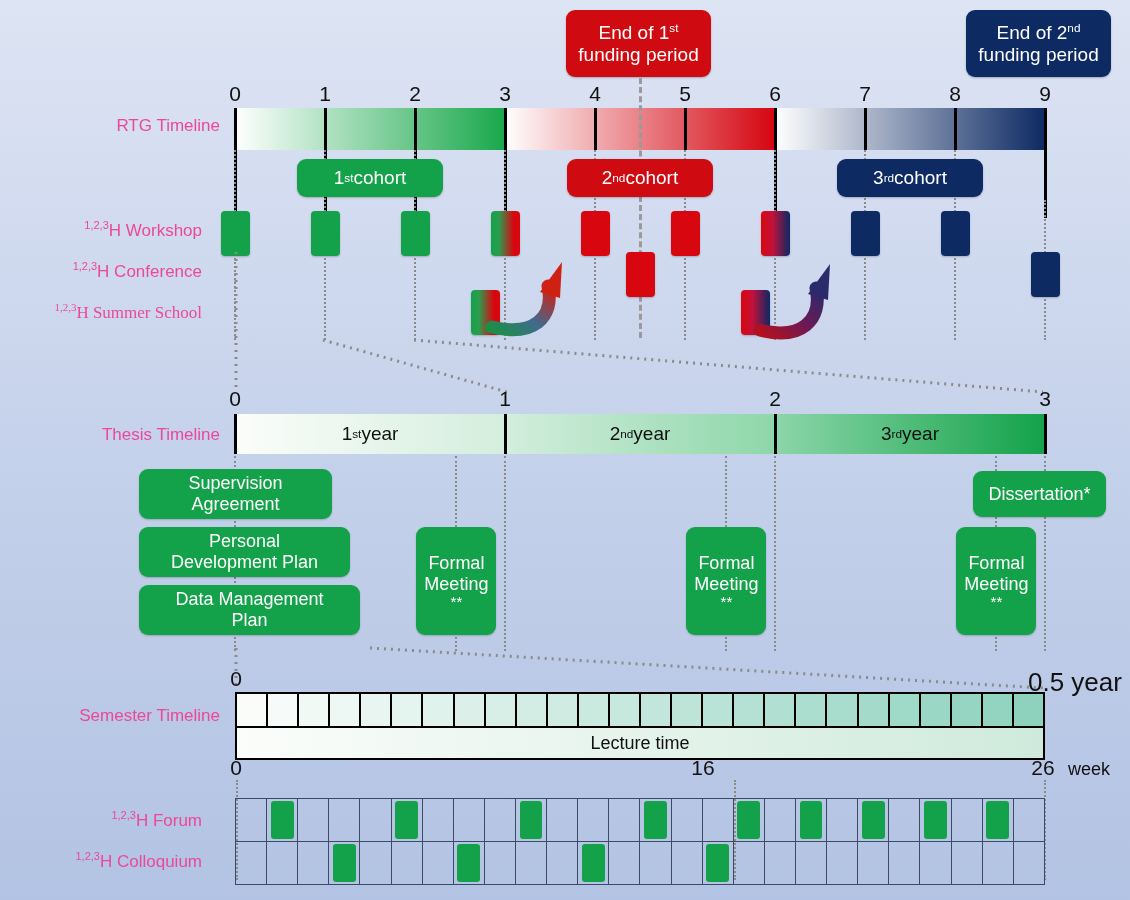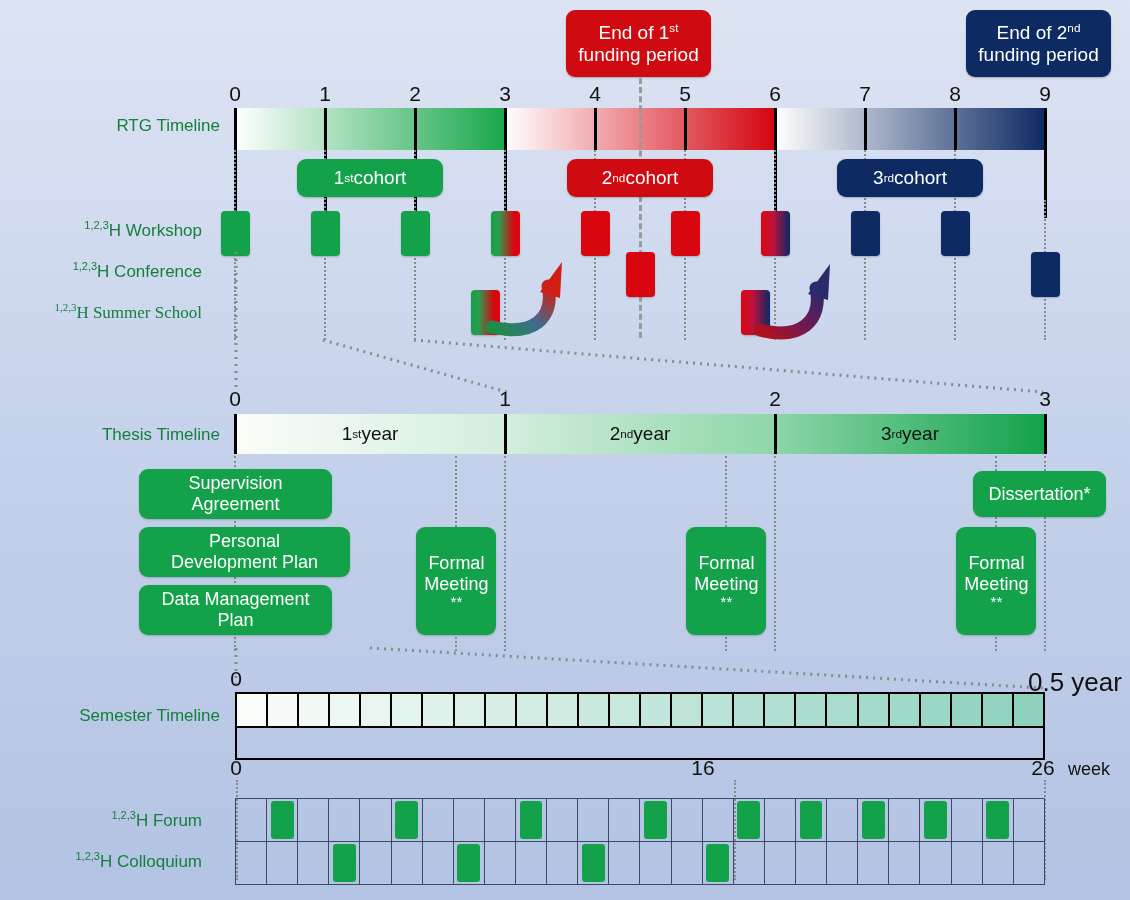--- a/index.html
+++ b/index.html
@@ -3,21 +3,21 @@
 <meta charset="utf-8">
 <style>
   html,body{margin:0;padding:0;}
   body{
     width:1130px;height:900px;overflow:hidden;
     font-family:"Liberation Sans","DejaVu Sans",sans-serif;
     background:linear-gradient(180deg,#dde4f3 0%,#d3dcf0 22%,#c3d0ea 55%,#b3c3e3 100%);
     position:relative;color:#111;
   }
   .abs{position:absolute;}
-  .lbl{font-size:17px;color:#15803d;white-space:nowrap;text-align:right;}
+  .lbl{font-size:17px;color:#ec4899;white-space:nowrap;text-align:right;}
   .tick-num{font-size:21px;color:#111;text-align:center;width:40px;}
   sup{font-size:0.62em;vertical-align:super;line-height:0;}
   .sup-small{font-size:11px;vertical-align:super;line-height:0;}
 
   
   .callout{
     border-radius:9px;color:#fff;font-size:19px;line-height:1.15;
     text-align:center;display:flex;align-items:center;justify-content:center;
     box-shadow:0 1px 2px rgba(0,0,0,.25);
   }
@@ -256,21 +256,21 @@
   </div>
 
 <div class="task" style="left:139px;top:469px;width:193px;height:50px;">
   <span style="white-space:pre-line;text-align:center;">Supervision
 Agreement</span>
 </div>
 <div class="task" style="left:139px;top:527px;width:211px;height:50px;">
   <span style="white-space:pre-line;">Personal
 Development Plan</span>
 </div>
-<div class="task" style="left:139px;top:585px;width:193px;height:50px;">
+<div class="task" style="left:139px;top:585px;width:221px;height:50px;">
   <span style="white-space:pre-line;">Data Management
 Plan</span>
 </div>
 <div class="task" style="left:973px;top:471px;width:133px;height:46px;">
   <span>Dissertation*</span>
 </div>
 
 <div id="formal-meetings">
     <div class="task" style="left: 416.4px; top: 527px; width: 80px; height: 108px; flex-direction: column;">
       <div>Formal</div>
@@ -317,20 +317,23 @@
       <div class="sem-week" style="background: rgb(172, 222, 207);"></div>
       <div class="sem-week" style="background: rgb(168, 220, 204);"></div>
       <div class="sem-week" style="background: rgb(164, 218, 202);"></div>
       <div class="sem-week" style="background: rgb(159, 217, 200);"></div>
       <div class="sem-week" style="background: rgb(155, 215, 197);"></div>
       <div class="sem-week" style="background: rgb(151, 213, 195);"></div>
       <div class="sem-week" style="background: rgb(146, 212, 192);"></div>
       <div class="sem-week" style="background: rgb(142, 210, 190);"></div>
     </div>
   <div class="sem-phases" id="sem-phases">
+      <div class="sem-phase" style="flex: 16 1 0%; background: linear-gradient(90deg, rgb(251, 253, 251) 0%, rgb(207, 234, 220) 100%);">
+        <span>Lecture time</span>
+      </div>
     </div>
 </div>
 
 <div class="abs tick-num" style="left:216px;top:756px;">0</div>
 <div class="abs tick-num" style="left:683px;top:756px;">16</div>
 <div class="abs tick-num" style="left:1023px;top:756px;">26</div>
 <div class="abs" style="left:1068px;top:759px;font-size:18px;">week</div>
 
 <div class="dotline" style="left:236px;top:780px;height:100px;"></div>
 <div class="dotline" style="left:734px;top:780px;height:100px;"></div>

